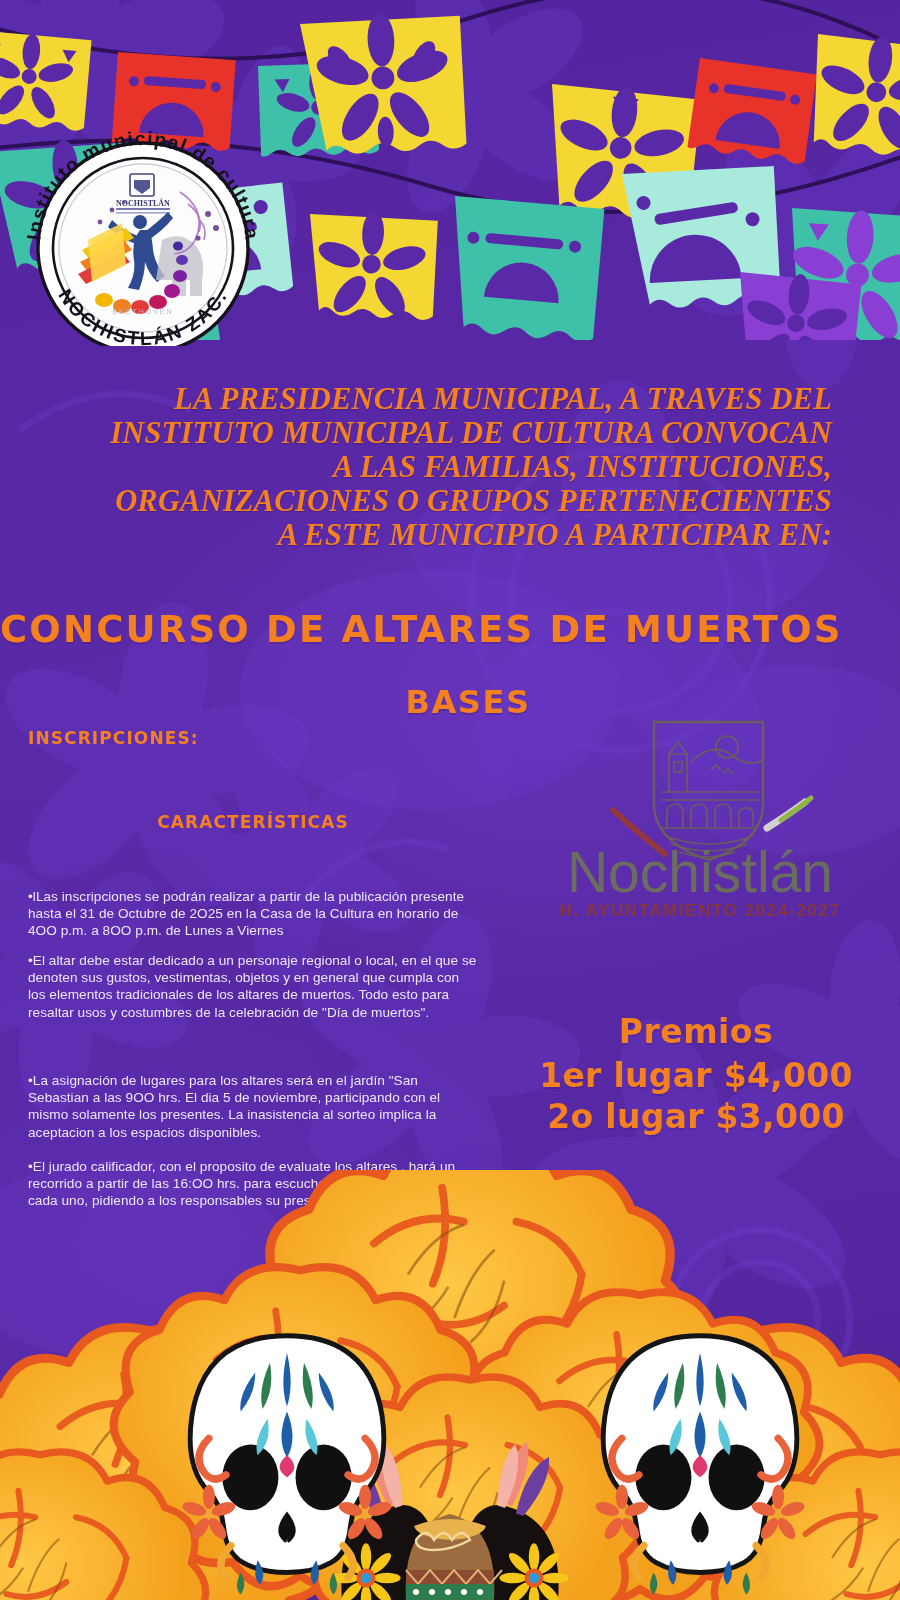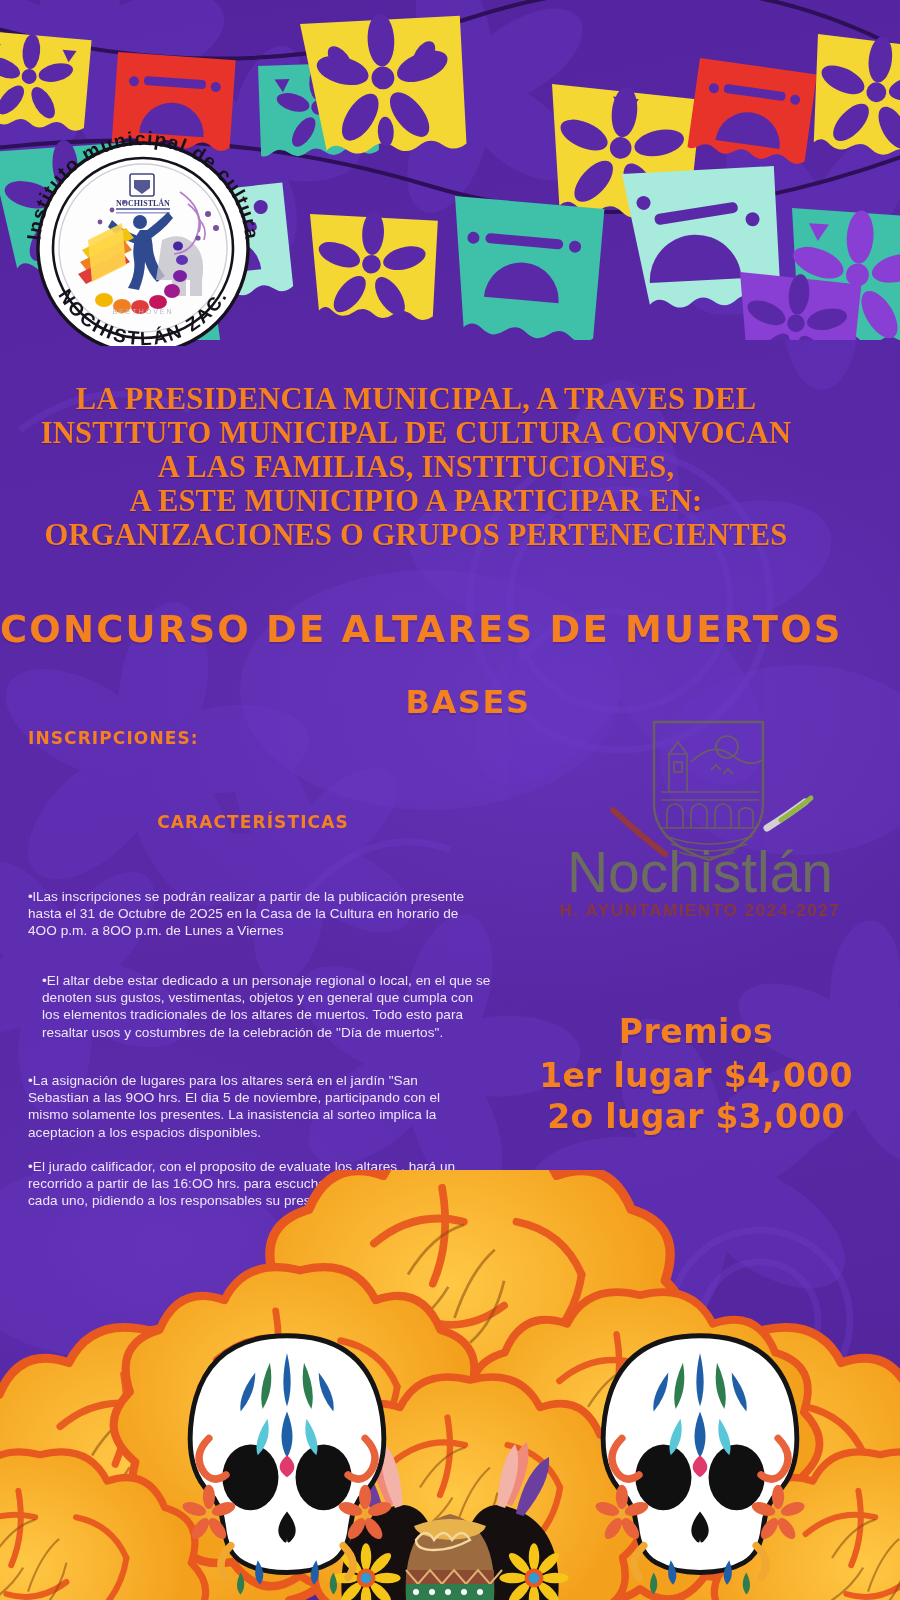--- a/index.html
+++ b/index.html
@@ -30,28 +30,29 @@
   
   .seal{
     position:absolute; left:12px; top:118px;
     width:262px; height:228px;
   }
   .seal svg{ display:block; width:262px; height:228px; }
 
   
   .headline{
     position:absolute; left:0; top:382px; width:832px;
-    text-align:center;
+    text-align:right;
     color:#f4811f;
     font-family:"Liberation Serif", serif;
     font-weight:bold;
     font-size:30.5px;
     line-height:34px;
     letter-spacing:0.2px;
     text-shadow:0 1px 1px rgba(40,10,80,.35);
+    font-style:italic;
   }
   .headline div{ white-space:nowrap; }
 
   .title-main{
     position:absolute; left:0; top:608px; width:900px;
     text-align:left;
     color:#f4811f;
     font-family:"DejaVu Sans", sans-serif;
     font-weight:bold;
     font-size:37px;
@@ -85,21 +86,21 @@
 
   .body-text{
     color:#ece7f7;
     font-family:"Liberation Sans", sans-serif;
     font-size:13.6px;
     line-height:17.2px;
     letter-spacing:.05px;
   }
   #inscripciones-body{ top:765px; }
   #bullet-1{ top:888px; }
-  #bullet-2{ top:972px;margin-left:14px; }
+  #bullet-2{ top:952px; }
   #bullet-3{ top:1072px; }
   #bullet-4{ top:1158px; }
 
   
   .muni{
     position:absolute; left:505px; top:700px;
     width:390px; height:230px;
     opacity:.85;
   }
   .muni svg{ display:block; width:390px; height:230px; }
@@ -380,22 +381,22 @@
       <text font-family="'Liberation Sans', sans-serif" font-size="19" font-weight="bold" fill="#16121c" letter-spacing="2.2">
         <textPath href="#arcBot" startOffset="50%" text-anchor="middle">NOCHISTLÁN ZAC.</textPath>
       </text>
     </svg>
   </div>
 
   <div class="headline">
     <div>LA PRESIDENCIA MUNICIPAL, A TRAVES DEL</div>
     <div>INSTITUTO MUNICIPAL DE CULTURA CONVOCAN</div>
     <div>A  LAS  FAMILIAS, INSTITUCIONES,</div>
+    <div>ORGANIZACIONES  O GRUPOS  PERTENECIENTES</div>
     <div>A ESTE MUNICIPIO A PARTICIPAR EN:</div>
-    <div>ORGANIZACIONES  O GRUPOS  PERTENECIENTES</div>
   </div>
 
   <div class="title-main">CONCURSO DE ALTARES DE MUERTOS</div>
   <div class="title-bases">BASES</div>
 
   <div class="col sub-head" id="inscripciones-head">INSCRIPCIONES:</div>
 
   <div class="col sub-head" id="caracteristicas-head">CARACTERÍSTICAS</div>
   <div class="col body-text" id="bullet-1">•lLas inscripciones se podrán realizar a partir de la publicación presente hasta el  31 de Octubre  de 2O25 en la Casa de la Cultura en horario de 4OO p.m. a 8OO p.m. de Lunes a Viernes</div>
   <div class="col body-text" id="bullet-2">•El altar debe estar dedicado a un personaje regional o local, en el que se denoten sus gustos, vestimentas, objetos y en general que cumpla con los elementos tradicionales de los altares de muertos. Todo esto para resaltar  usos y costumbres de la celebración de "Día de muertos".</div>

